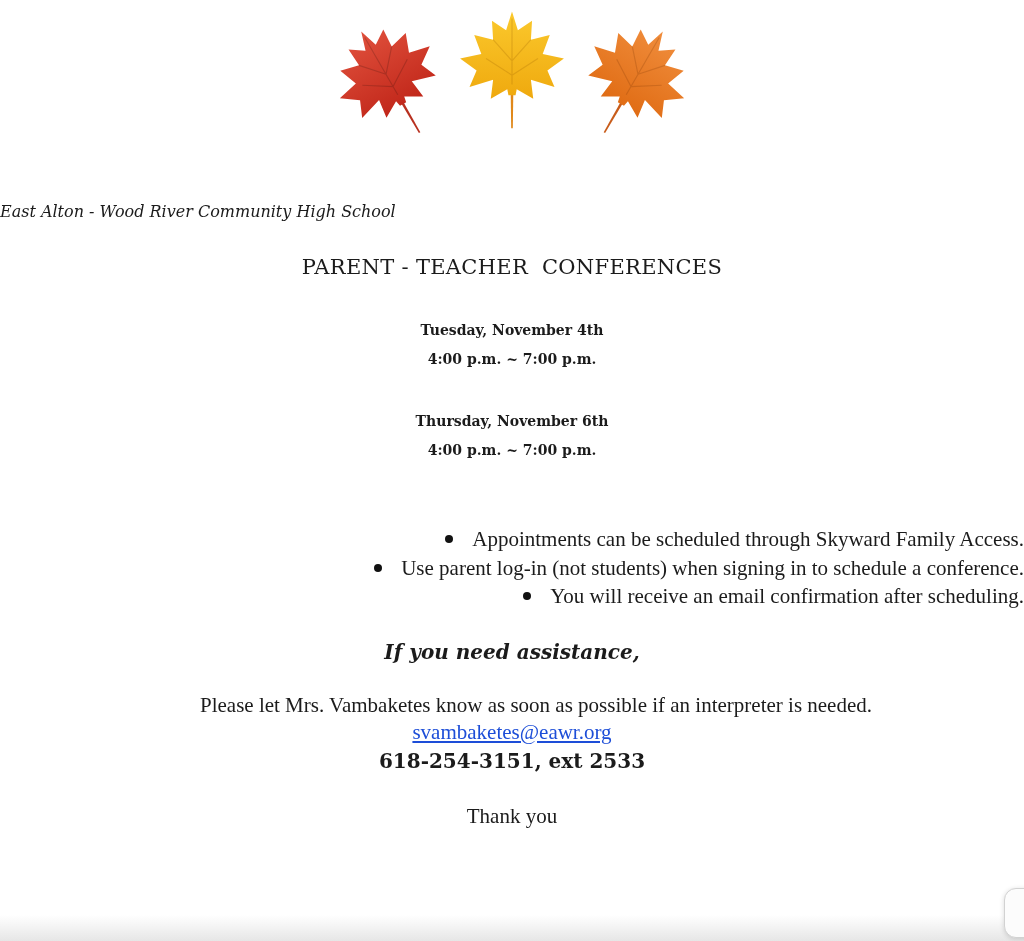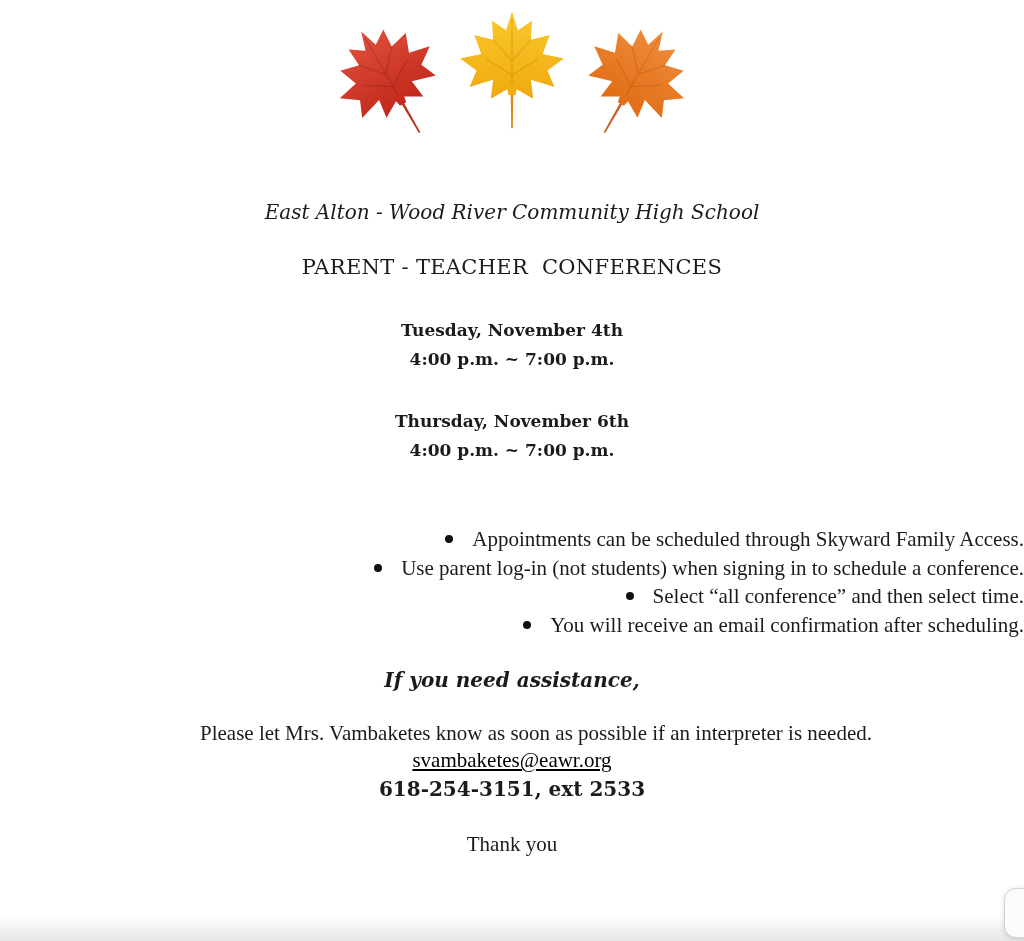--- a/index.html
+++ b/index.html
@@ -25,42 +25,42 @@
     gap: 3px;
   }
   .leaf { width: 118px; height: 126px; flex: 0 0 auto; }
   .leaf-red    { transform: rotate(-30deg); margin-top: 12px; }
   .leaf-yellow { margin-top: 0; }
   .leaf-orange { transform: rotate(30deg); margin-top: 12px; }
 
   
   .school-name {
     margin-top: 58px;
-    text-align: center;
+    text-align: left;
     font-family: "DejaVu Serif", serif;
     font-style: italic;
-    font-size: 20px;
+    font-size: 16px;
     line-height: 24px;
   }
   .main-title {
     margin: 30px 0 0 0;
     text-align: center;
     font-family: "DejaVu Serif", serif;
     font-weight: normal;
     font-size: 21px;
     line-height: 27px;
     letter-spacing: 0.3px;
     white-space: pre; 
   }
   .session {
     margin-top: 35px;
     text-align: center;
     font-family: "DejaVu Serif", serif;
     font-weight: bold;
-    font-size: 17px;
+    font-size: 14px;
     line-height: 29px;
   }
   .session + .session { margin-top: 33px; }
 
   
   .instructions {
     list-style: none;
     margin: 60px 0 0 131px;
     padding: 0;
     font-size: 21px;
@@ -196,35 +196,31 @@
     <li>
       <span class="bullet-dot"></span>
       <span>Appointments can be scheduled through Skyward Family Access.</span>
     </li>
     <li>
       <span class="bullet-dot"></span>
       <span>Use parent log-in (not students) when signing in to schedule a conference.</span>
     </li>
     <li>
       <span class="bullet-dot"></span>
-      <span>Select “all conference” and then select time.</span>
-    </li>
-    <li>
-      <span class="bullet-dot"></span>
       <span>You will receive an email confirmation after scheduling.</span>
     </li>
   </ul>
 
   <div class="assistance">
     <div>If you need assistance,</div>
   </div>
 
   <div class="interpreter-note">Please let Mrs. Vambaketes know as soon as possible if an interpreter is needed.</div>
   <div class="email-row">
-    <a href="#" id="email-link" style="color: #000000;">svambaketes@eawr.org</a>
+    <a href="#" id="email-link" style="color: #1d4ed8;">svambaketes@eawr.org</a>
   </div>
   <div class="phone">618-254-3151, ext 2533</div>
 
   <div class="closing">Thank you</div>
 
   <div class="bottom-fade"></div>
   <div class="floating-widget"></div>
 </div>
 
 </body></html>

